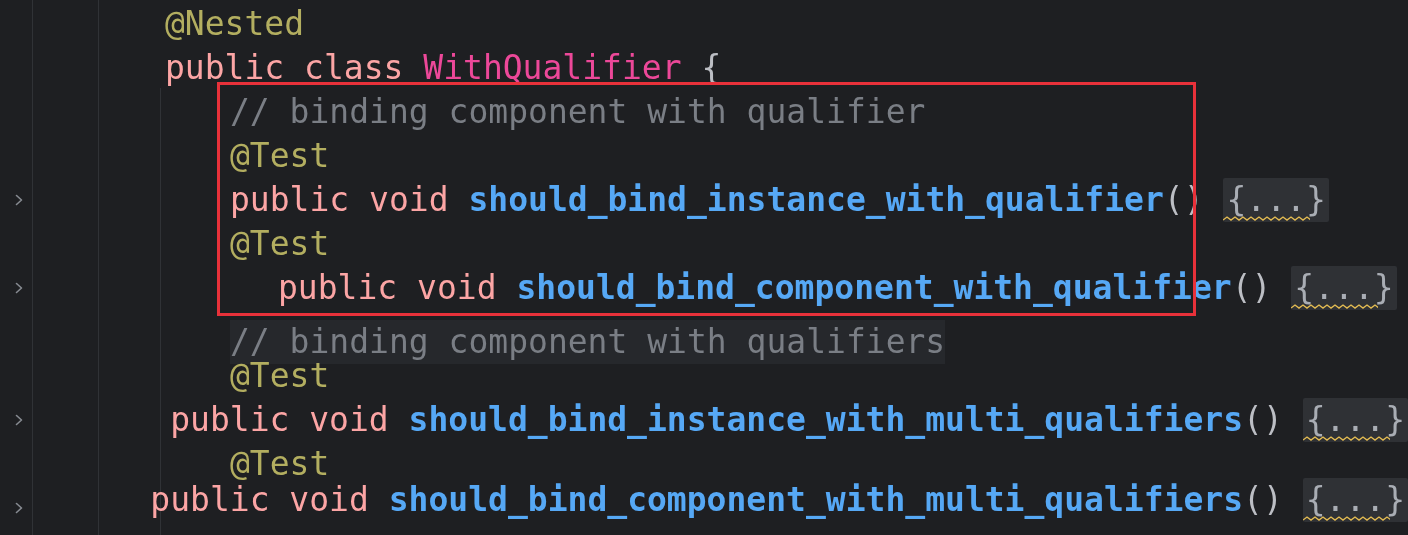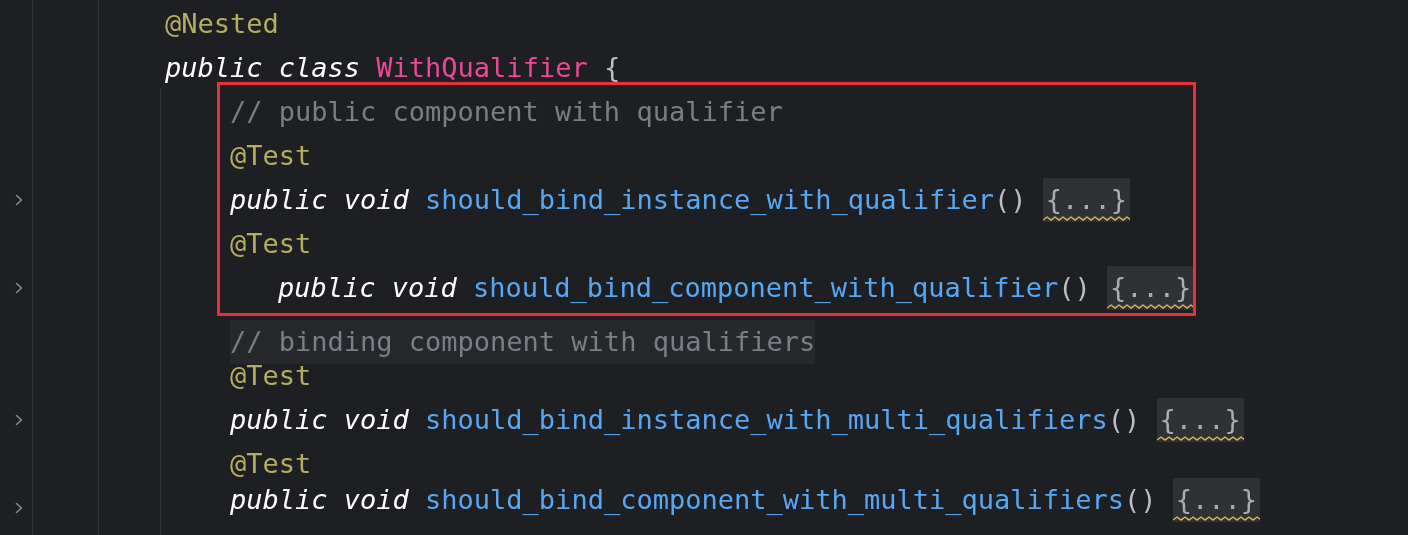--- a/index.html
+++ b/index.html
@@ -42,30 +42,30 @@
     width:1px; height:447px; background:#303236;
   }
 
   
   #code {
     position:absolute; left:0; top:0; width:1408px; height:535px;
   }
   .line {
     position:absolute; left:0; width:1408px; height:44px;
     display:flex; align-items:center;
-    font-size:27px; line-height:44px;
+    font-size:33px; line-height:44px;
     white-space:pre; letter-spacing:0px;
   }
   .line .indent { display:inline-block; }
 
   
-  .tok-keyword   { color:#ffffff;font-style:italic; }
+  .tok-keyword   { color:#fca5a5; }
   .tok-annot     { color:#b3ae60; }
   .tok-comment   { color:#7a7e85; }
-  .tok-method    { color:#56a8f5; }
+  .tok-method    { color:#56a8f5;font-weight:bold; }
   .tok-type      { color:#ec4899; }
   .tok-punct     { color:#bcbec4; }
   .tok-paren     { color:#bcbec4; }
 
   
   .folded {
     display:inline-block;
     background:#2f3135;
     color:#a9adb4;
     border-radius:2px;
@@ -101,21 +101,21 @@
   <div id="gutter">
     <div class="gutter-divider d1"></div>
     <div class="gutter-divider d2"></div>
   </div>
 
   <div class="indent-guide"></div>
 
   <div id="code">
       <div class="line" style="top: 2px;"><span class="indent" style="width: 165px;"></span><span class=""><span class="tok-annot">@Nested</span></span></div>
       <div class="line" style="top: 46px;"><span class="indent" style="width: 165px;"></span><span class=""><span class="tok-keyword">public class </span><span class="tok-type">WithQualifier</span><span class="tok-punct"> {</span></span></div>
-      <div class="line" style="top: 90px;"><span class="indent" style="width: 230px;"></span><span class=""><span class="tok-comment">// public component with qualifier</span></span></div>
+      <div class="line" style="top: 90px;"><span class="indent" style="width: 230px;"></span><span class=""><span class="tok-comment">// binding component with qualifier</span></span></div>
       <div class="line" style="top: 134px;"><span class="indent" style="width: 230px;"></span><span class=""><span class="tok-annot">@Test</span></span></div>
       <div class="line" style="top: 178px;"><span class="indent" style="width: 230px;"></span><span class=""><span class="tok-keyword">public void </span><span class="tok-method">should_bind_instance_with_qualifier</span><span class="tok-paren">()</span> <span class="folded">{...}<svg class="squiggle" width="87" height="5" viewBox="0 0 87 5" preserveAspectRatio="none">
               <path d="M0 4 L4 1 L8 4 L12 1 L16 4 L20 1 L24 4 L28 1 L32 4 L36 1 L40 4 L44 1 L48 4 L52 1 L56 4 L60 1 L64 4 L68 1 L72 4 L76 1 L80 4 L84 1 L88 4" fill="none" stroke="#e3bb52" stroke-width="1.4"></path>
             </svg></span></span></div>
       <div class="line" style="top: 222px;"><span class="indent" style="width: 230px;"></span><span class=""><span class="tok-annot">@Test</span></span></div>
       <div class="line" style="top: 266px; margin-left: 48px;"><span class="indent" style="width: 230px;"></span><span class=""><span class="tok-keyword">public void </span><span class="tok-method">should_bind_component_with_qualifier</span><span class="tok-paren">()</span> <span class="folded">{...}<svg class="squiggle" width="87" height="5" viewBox="0 0 87 5" preserveAspectRatio="none">
               <path d="M0 4 L4 1 L8 4 L12 1 L16 4 L20 1 L24 4 L28 1 L32 4 L36 1 L40 4 L44 1 L48 4 L52 1 L56 4 L60 1 L64 4 L68 1 L72 4 L76 1 L80 4 L84 1 L88 4" fill="none" stroke="#e3bb52" stroke-width="1.4"></path>
             </svg></span></span></div>
       <div class="line hl-bg" style="top: 320px;"><span class="indent" style="width: 230px;"></span><span class="hl-span"><span class="tok-comment">// binding component with qualifiers</span></span></div>
       <div class="line" style="top: 354px;"><span class="indent" style="width: 230px;"></span><span class=""><span class="tok-annot">@Test</span></span></div>

